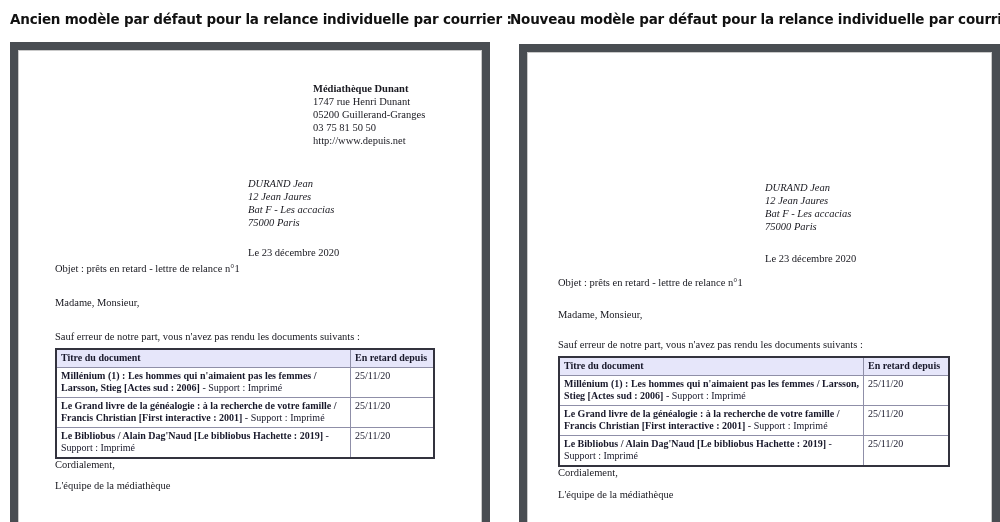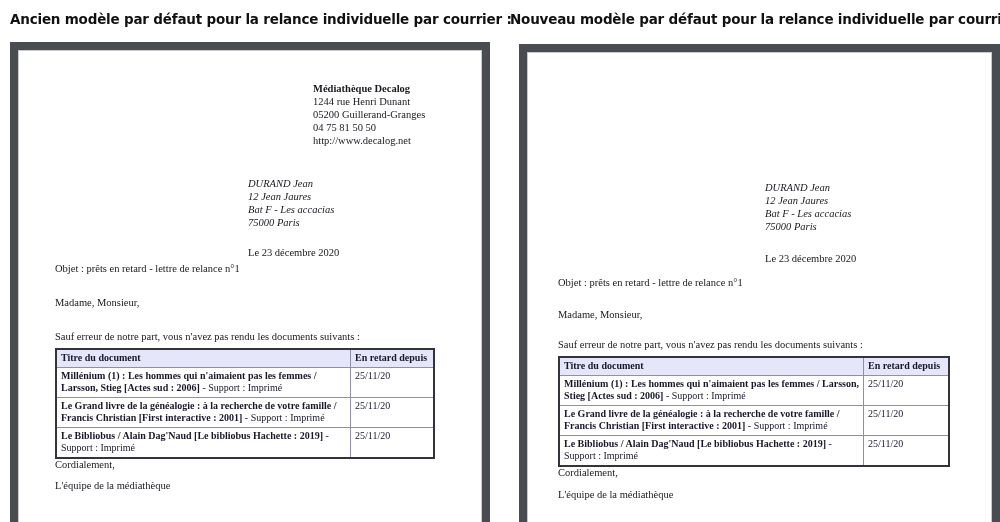--- a/index.html
+++ b/index.html
@@ -102,25 +102,25 @@
 <div class="canvas">
 
   <div class="col-heading old">Ancien modèle par défaut pour la relance individuelle par courrier :</div>
   <div class="col-heading new">Nouveau modèle par défaut pour la relance individuelle par courrier :</div>
 
   <div class="page-frame left">
     <div class="page">
 
 
       <div class="sender">
-        <div class="bold">Médiathèque Decalog</div>
-        <div>1244 rue Henri Dunant</div>
+        <div class="bold">Médiathèque Dunant</div>
+        <div>1747 rue Henri Dunant</div>
         <div>05200 Guillerand-Granges</div>
-        <div>04 75 81 50 50</div>
-        <div>http://www.decalog.net</div>
+        <div>03 75 81 50 50</div>
+        <div>http://www.depuis.net</div>
       </div>
 
       <div class="abs recipient">
         <div>DURAND Jean</div>
         <div>12 Jean Jaures</div>
         <div>Bat F - Les accacias</div>
         <div>75000 Paris</div>
       </div>
 
       <div class="abs date">Le 23 décembre 2020</div>

